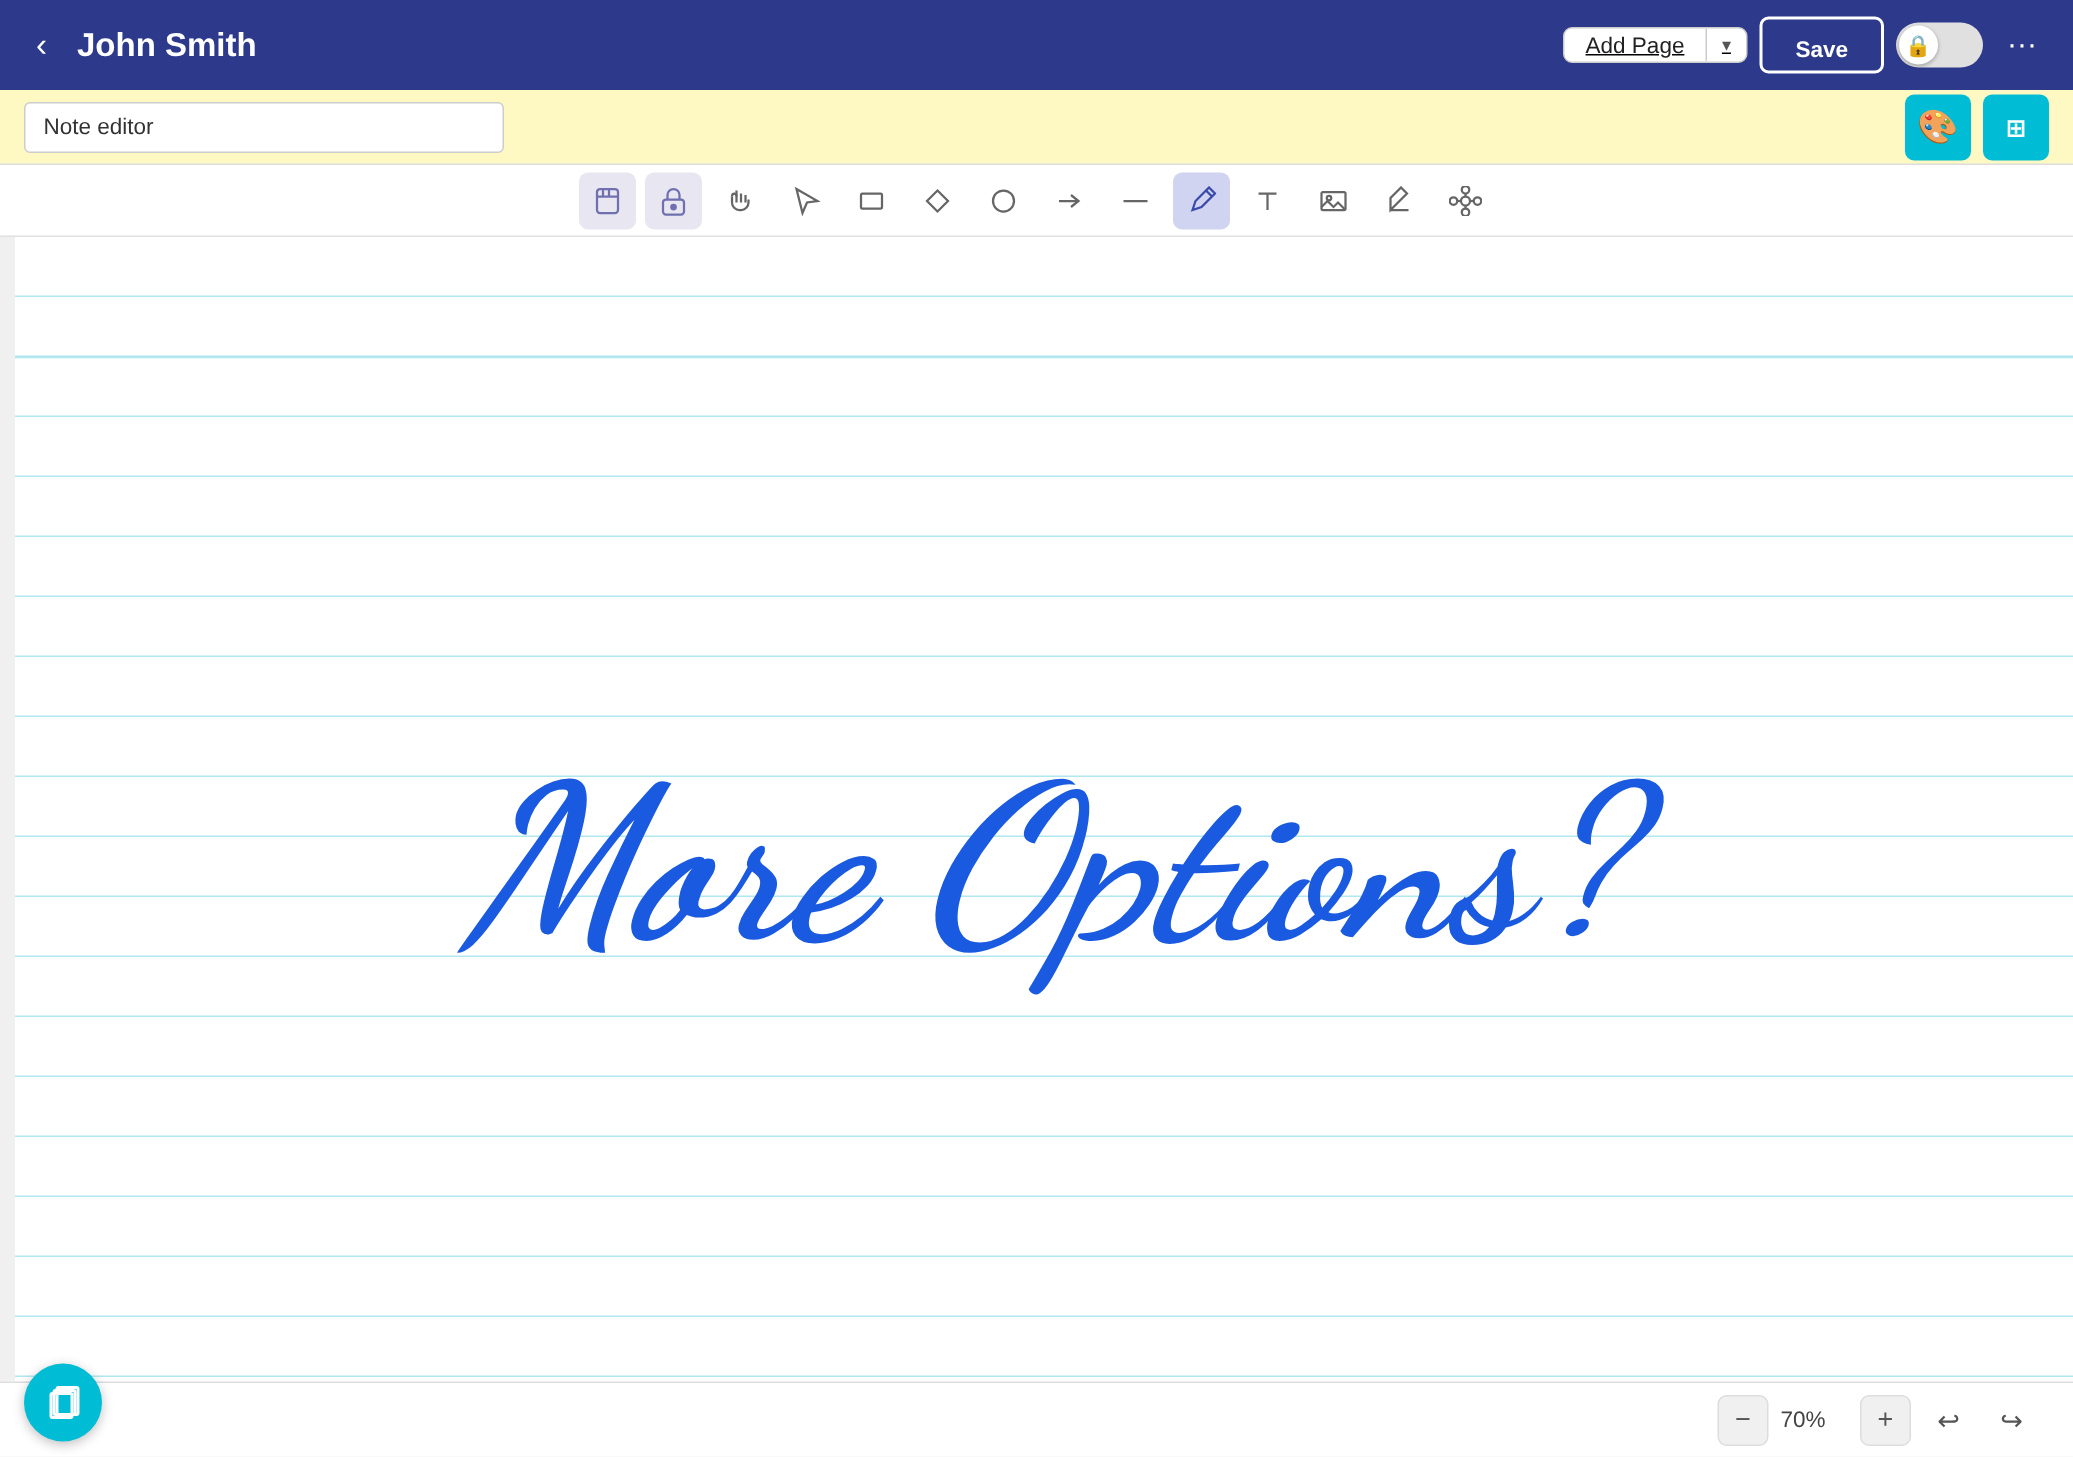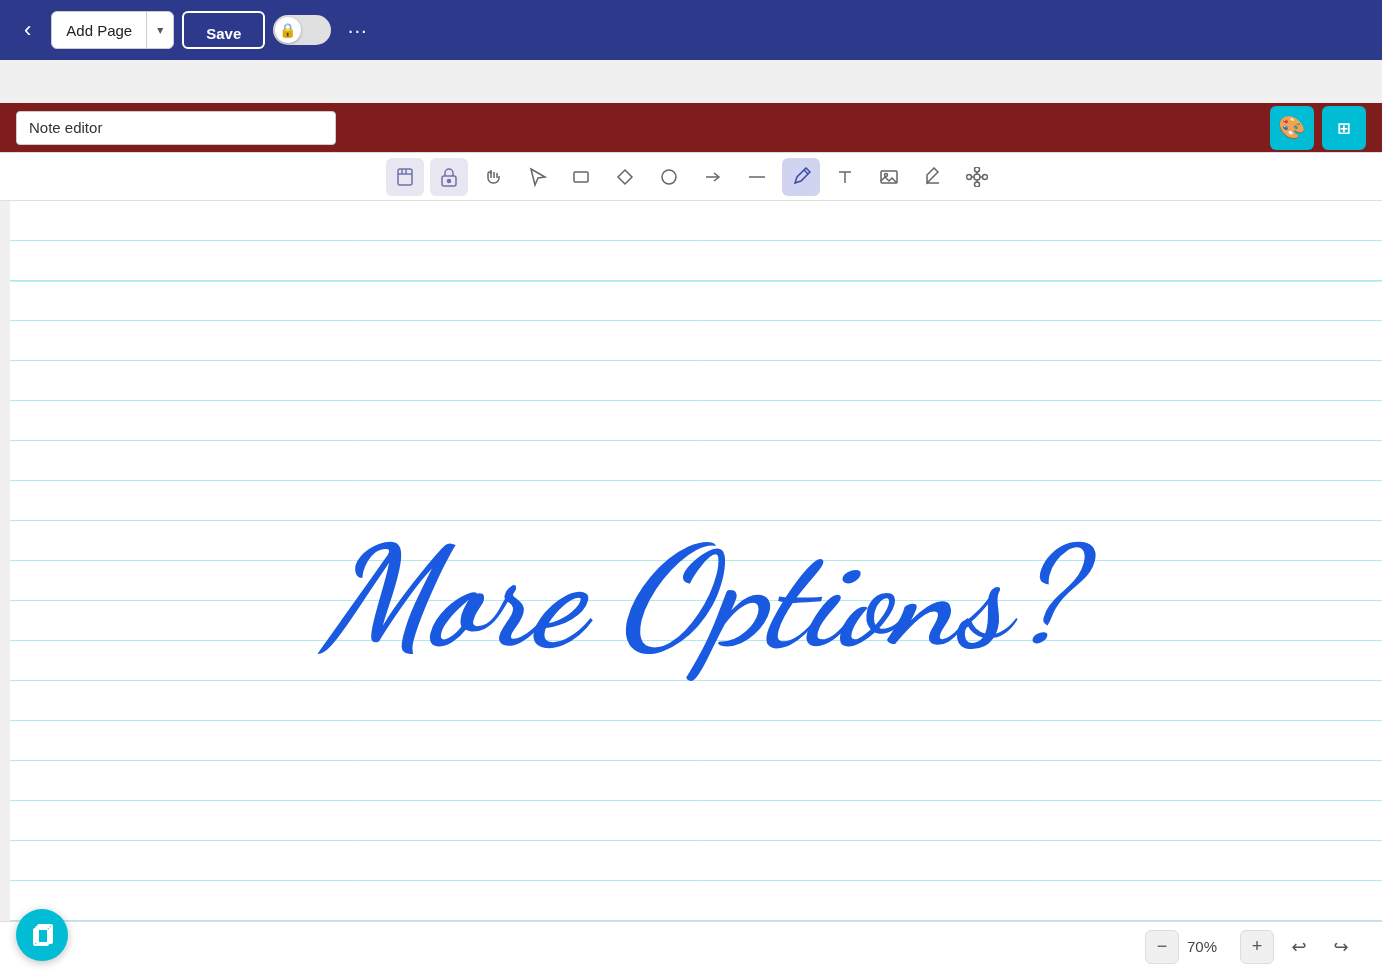--- a/index.html
+++ b/index.html
@@ -33,23 +33,24 @@
       display: flex;
       align-items: center;
       gap: 8px;
     }
     #add-page-btn {
       display: flex;
       align-items: center;
       background: white;
       border: 1px solid #ccc;
       border-radius: 6px;
-      height: 38px;
+      height: 24px;
       cursor: pointer;
       overflow: hidden;
+      text-decoration: underline;
     }
     #add-page-label {
       padding: 0 14px;
       font-size: 15px;
       color: #222;
       font-weight: 500;
       border-right: 1px solid #ccc;
       height: 100%;
       display: flex;
       align-items: center;
@@ -108,26 +109,25 @@
       border-radius: 4px;
       display: flex;
       align-items: center;
       gap: 2px;
     }
 
     
     #note-editor-bar {
       display: flex;
       align-items: center;
-      background: #7f1d1d;
+      background: #fef9c3;
       border-bottom: 1px solid #ddd;
       height: 50px;
       padding: 0 16px;
       position: relative;
-      margin-top: 43px;
     }
     #note-editor-input {
       border: 1px solid #ccc;
       border-radius: 4px;
       height: 34px;
       padding: 0 12px;
       font-size: 15px;
       width: 320px;
       color: #333;
       outline: none;
@@ -270,20 +270,21 @@
       overflow: hidden;
       position: relative;
       margin-left: 10px;
     }
   </style>
 </head>
 <body>
 
 <div id="header">
   <button id="back-btn">‹</button>
+  <span id="page-title-text">John Smith</span>
   <div id="header-right">
     <div id="add-page-btn">
       <span id="add-page-label">Add Page</span>
       <span id="add-page-arrow">▾</span>
     </div>
     <button id="save-btn">Save</button>
     <button id="lock-toggle">
       <span id="lock-toggle-knob">🔒</span>
     </button>
     <button id="more-btn">···</button>

